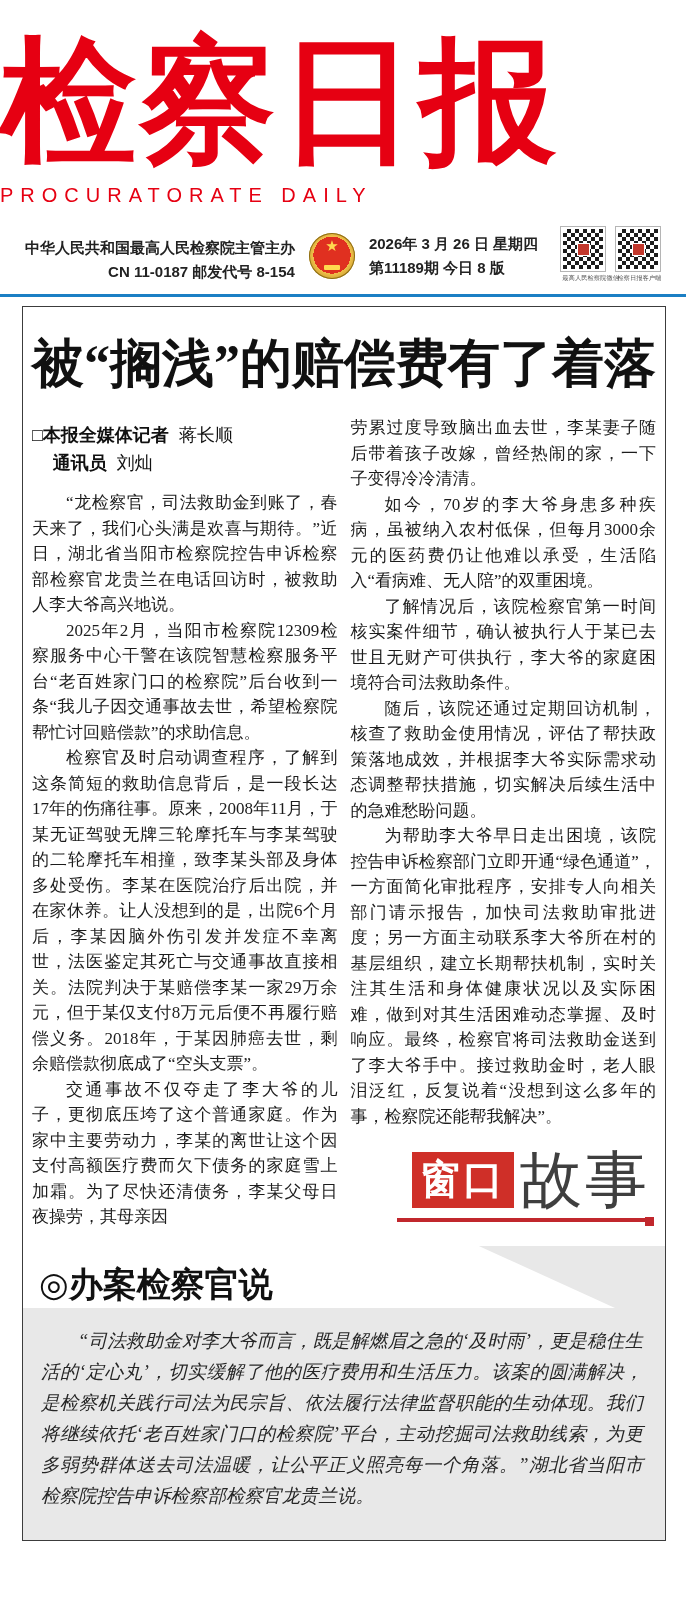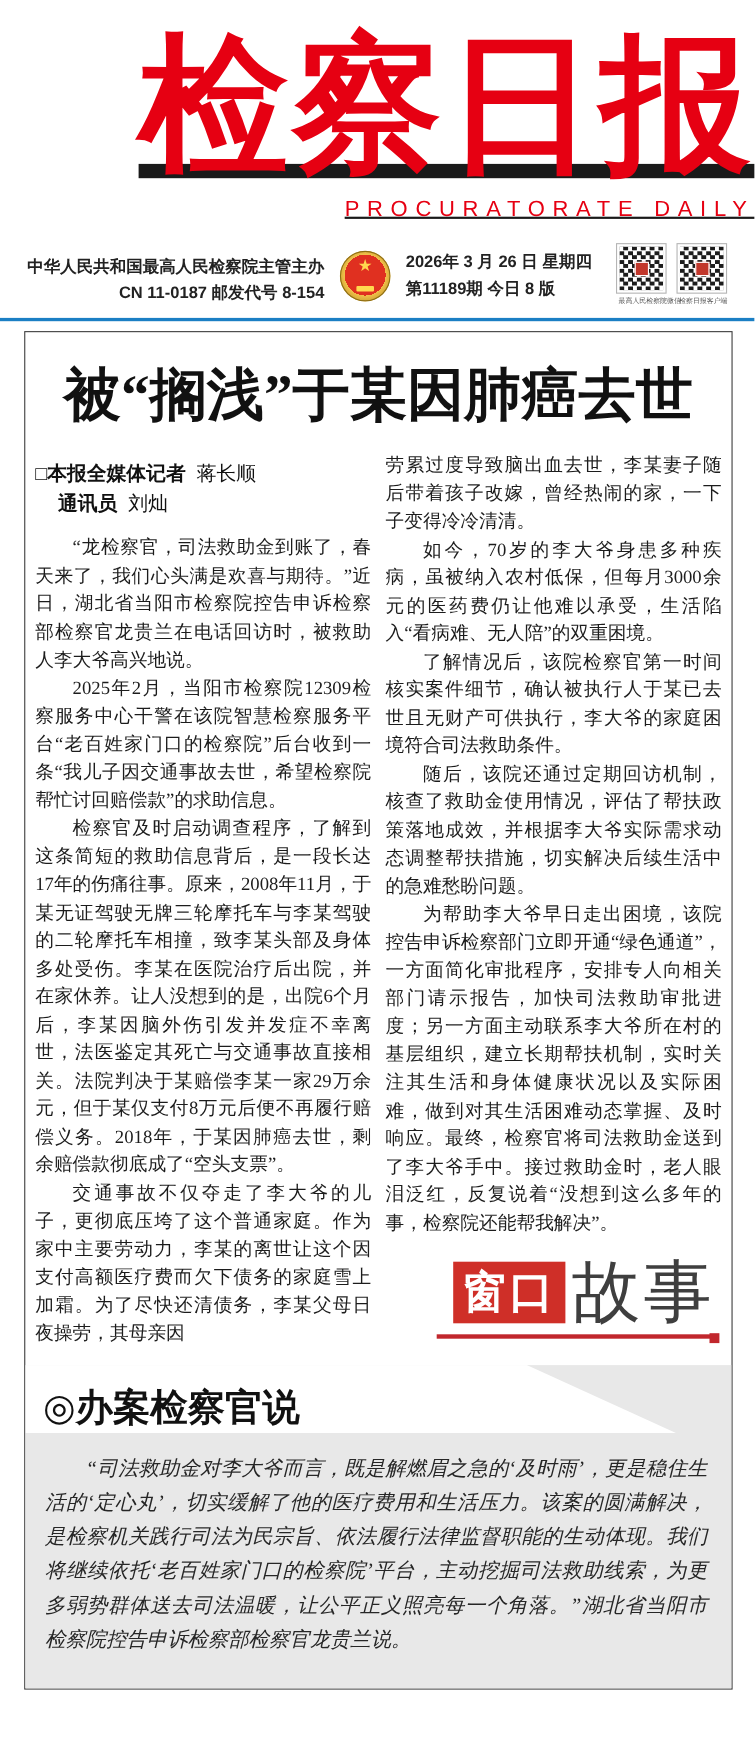--- a/index.html
+++ b/index.html
@@ -4,21 +4,21 @@
 <style>
   html,body { margin:0; padding:0; background:#ffffff; }
   body {
     width:686px;
     font-family:"Liberation Serif","DejaVu Serif",serif;
     color:#1a1a1a;
     -webkit-font-smoothing:antialiased;
   }
 
   
-  .masthead { text-align:right; padding-top:17px;text-decoration:underline; }
+  .masthead { text-align:left; padding-top:22px; }
   .masthead-title {
     color:#e60012;
     font-size:136px;
     line-height:1.18;
     font-weight:bold;
     font-family:"Liberation Serif","DejaVu Serif",serif;
     letter-spacing:4px;
     white-space:nowrap;
   }
   .masthead-subtitle {
@@ -203,21 +203,21 @@
         <div class="qr"></div>
         <div class="qr-caption">检察日报客户端</div>
       </div>
     </div>
   </div>
 
   <div class="blue-rule"></div>
 
   <div class="article">
 
-    <h1 class="headline">被“搁浅”于某因肺癌去世</h1>
+    <h1 class="headline">被“搁浅”的赔偿费有了着落</h1>
 
     <div class="columns">
 
       <div class="col">
         <div class="byline">
           <div><span>□本报全媒体记者</span><span class="byline-name">蒋长顺</span></div>
           <div class="byline-line2"><span>通讯员</span><span class="byline-name">刘灿</span></div>
         </div>
         <p class="body-par">“龙检察官，司法救助金到账了，春天来了，我们心头满是欢喜与期待。”近日，湖北省当阳市检察院控告申诉检察部检察官龙贵兰在电话回访时，被救助人李大爷高兴地说。</p>
         <p class="body-par">2025年2月，当阳市检察院12309检察服务中心干警在该院智慧检察服务平台“老百姓家门口的检察院”后台收到一条“我儿子因交通事故去世，希望检察院帮忙讨回赔偿款”的求助信息。</p>

